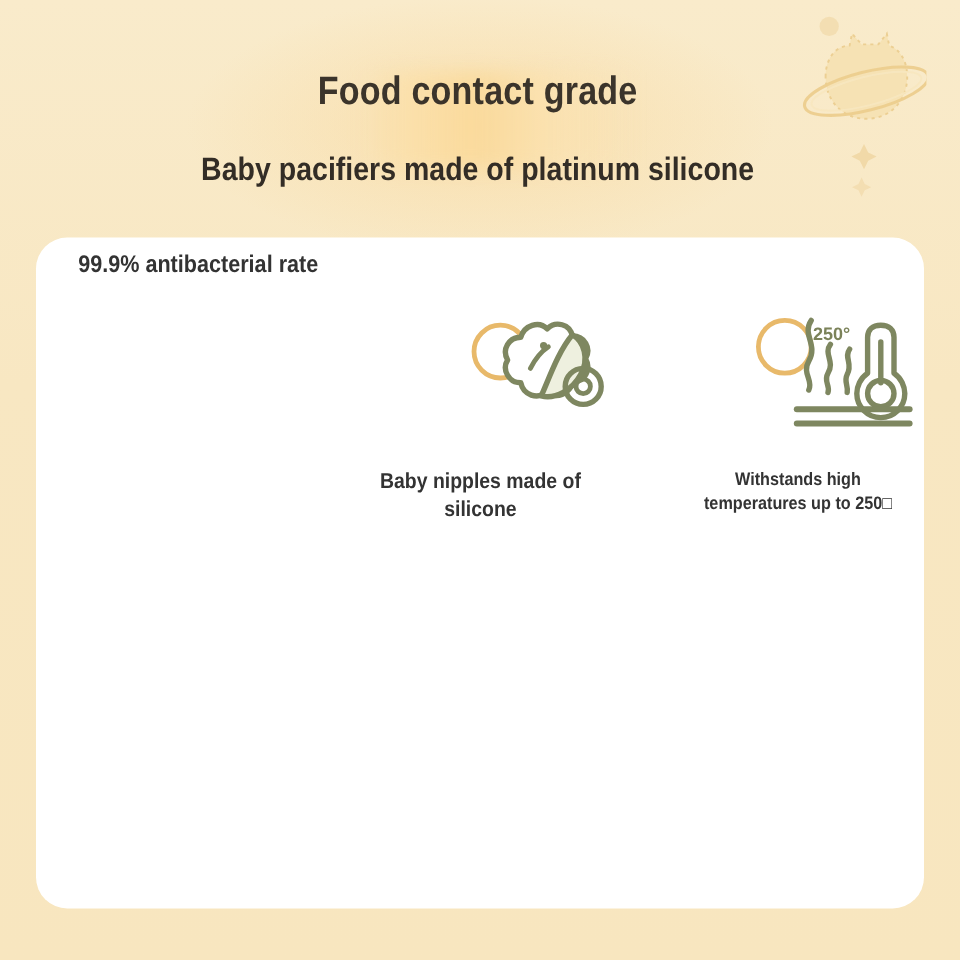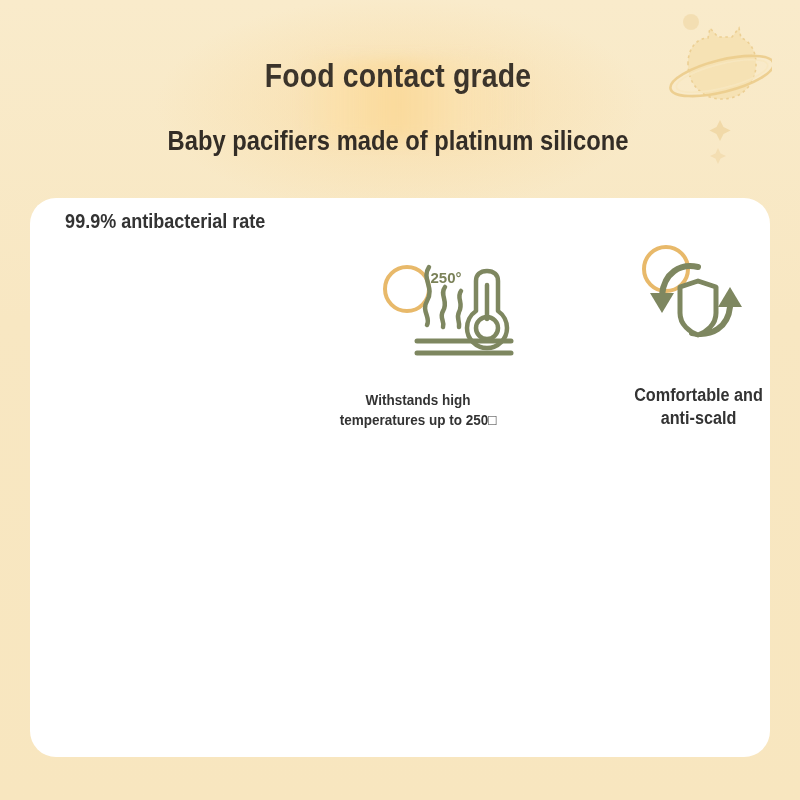--- a/index.html
+++ b/index.html
@@ -145,20 +145,37 @@
   <path d="M74 142 l2.6 5.4 5.4 2.6 -5.4 2.6 -2.6 5.4 -2.6 -5.4 -5.4 -2.6 5.4 -2.6 Z" fill="#f1daab" opacity="0.75"></path>
 </svg>
 
 <div class="card">
   <div class="grid">
 
     <div class="cell r1">
       <div class="cell-label lbl-lg">99.9% antibacterial rate</div>
     </div>
 
+    <div class="cell r1">
+      <div class="icon-wrap">
+        <svg width="150" height="120" viewBox="0 0 150 120">
+          <circle cx="44" cy="48" r="22" fill="none" stroke="#e8b96a" stroke-width="4"></circle>
+          <path d="M61 36 C64 26 76 22 83 29 C90 22 102 25 104 35 C114 35 120 45 115 54
+                   C120 63 114 74 104 73 C102 84 90 88 83 81 C75 89 63 84 61 74
+                   C51 74 45 63 50 55 C45 46 51 36 61 36 Z" fill="#ffffff" stroke="#7e8760" stroke-width="4.5" stroke-linejoin="round"></path>
+          <path d="M104 34 C114 40 118 54 111 67 C104 80 90 88 78 85
+                   C84 72 92 48 104 34 Z" fill="#eef0df" stroke="#7e8760" stroke-width="4.5" stroke-linejoin="round"></path>
+          <circle cx="113" cy="77" r="15" fill="none" stroke="#7e8760" stroke-width="4.5"></circle>
+          <circle cx="113" cy="77" r="6" fill="none" stroke="#7e8760" stroke-width="4"></circle>
+          <circle cx="80" cy="43" r="3" fill="#7e8760"></circle>
+          <path d="M69 62 C73 54 78 48 84 44" fill="none" stroke="#7e8760" stroke-width="4" stroke-linecap="round"></path>
+        </svg>
+      </div>
+      <div class="cell-label lbl-md">Baby nipples made of silicone</div>
+    </div>
 
     <div class="cell r1">
       <div class="icon-wrap">
         <svg width="150" height="120" viewBox="0 0 150 120">
           <circle cx="34" cy="44" r="22" fill="none" stroke="#e8b96a" stroke-width="4"></circle>
           <path d="M56 22 C48 34 62 42 54 56 C48 66 58 72 54 80" fill="none" stroke="#7e8760" stroke-width="4.5" stroke-linecap="round"></path>
           <path d="M72 42 C66 50 76 56 70 66 C66 73 72 76 70 82" fill="none" stroke="#7e8760" stroke-width="4.5" stroke-linecap="round"></path>
           <path d="M88 46 C83 53 91 58 86 67 C83 73 87 76 86 82" fill="none" stroke="#7e8760" stroke-width="4.5" stroke-linecap="round"></path>
           <text x="73" y="38" text-anchor="middle" font-family="'Liberation Sans', sans-serif" font-size="15" font-weight="bold" fill="#7b8259">250°</text>
           <path d="M114 26 C107 26 103 30 103 36 L103 66 C97 70 94 77 94 83
@@ -166,32 +183,17 @@
                    C134 77 131 70 125 66 L125 36 C125 30 121 26 114 26 Z" fill="#ffffff" stroke="#7e8760" stroke-width="4.5" stroke-linejoin="round"></path>
           <circle cx="114" cy="83" r="11" fill="none" stroke="#7e8760" stroke-width="4.5"></circle>
           <path d="M114 74 L114 40" stroke="#7e8760" stroke-width="4.5" stroke-linecap="round"></path>
           <path d="M44 96 L138 96" stroke="#7e8760" stroke-width="5" stroke-linecap="round"></path>
           <path d="M44 108 L138 108" stroke="#7e8760" stroke-width="5" stroke-linecap="round"></path>
         </svg>
       </div>
       <div class="cell-label lbl-sm">Withstands high temperatures up to 250□</div>
     </div>
 
-    <div class="cell r2">
-      <div class="icon-wrap">
-        <svg width="150" height="120" viewBox="0 0 150 120">
-          <circle cx="46" cy="32" r="22" fill="none" stroke="#e8b96a" stroke-width="4"></circle>
-          <path d="M78 30 C60 26 44 36 42 58" fill="none" stroke="#7e8760" stroke-width="6" stroke-linecap="round"></path>
-          <path d="M42 76 L30 56 L54 56 Z" fill="#7e8760"></path>
-          <path d="M72 96 C92 100 108 90 110 70" fill="none" stroke="#7e8760" stroke-width="6" stroke-linecap="round"></path>
-          <path d="M110 50 L122 70 L98 70 Z" fill="#7e8760"></path>
-          <path d="M60 50 L78 44 L96 50 L96 76 C96 88 86 95 78 98
-                   C70 95 60 88 60 76 Z" fill="#ffffff" stroke="#7e8760" stroke-width="5" stroke-linejoin="round"></path>
-        </svg>
-      </div>
-      <div class="cell-label lbl-md" style="white-space:pre-line">Comfortable and
-anti-scald</div>
-    </div>
 
 
 
   </div>
 </div>
 
 </body></html>

